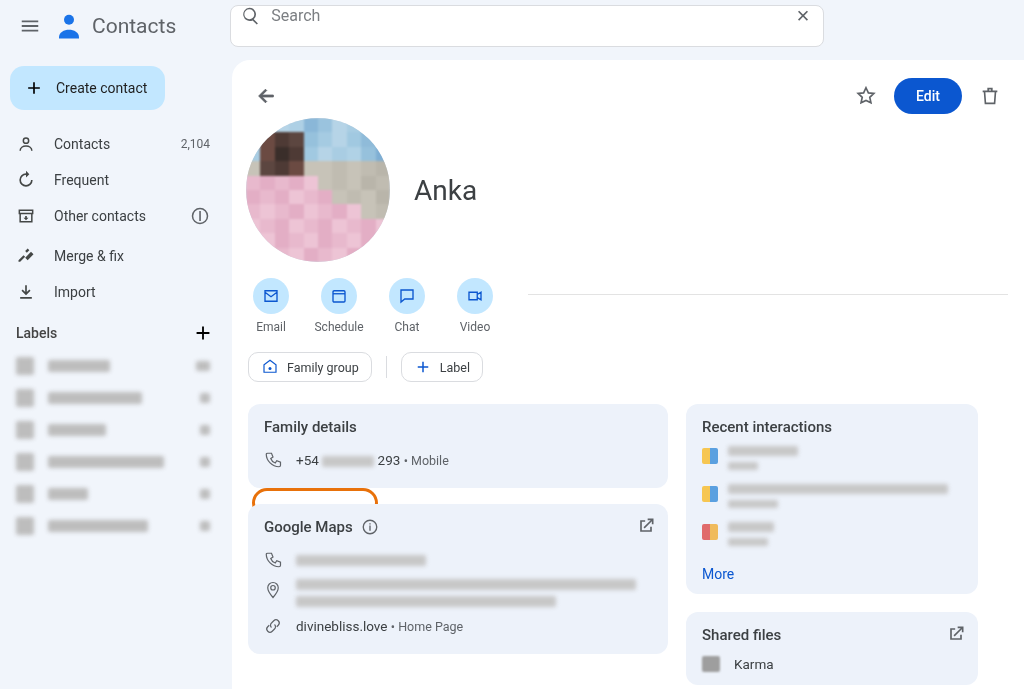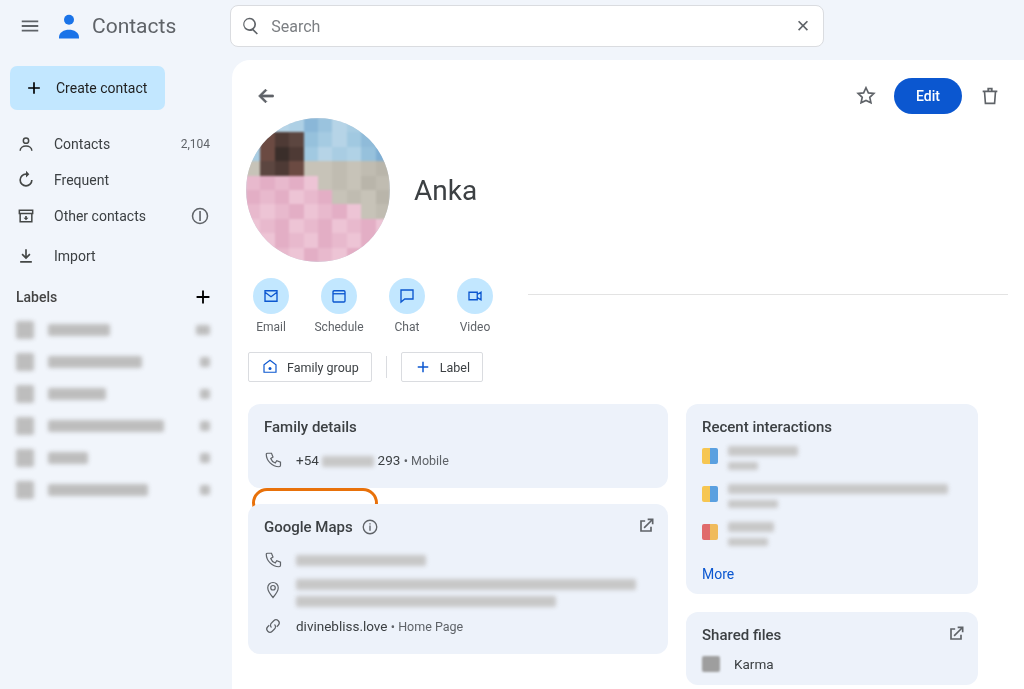--- a/index.html
+++ b/index.html
@@ -6,29 +6,29 @@
   body { background: #f1f5fb; width: 1024px; height: 689px; overflow: hidden; font-size: 14px; color: #3c4043; }
 
   
   .header { display: flex; align-items: center; height: 52px; padding: 0 12px 0 10px; }
   .menu-btn { width: 40px; height: 40px; display:flex; align-items:center; justify-content:center; border-radius: 50%; cursor: pointer; }
   .menu-btn svg { width: 22px; height: 22px; fill: #5f6368; }
   .logo-wrap { display:flex; align-items:center; gap: 8px; margin-left: 4px; }
   .logo-wrap svg { width: 30px; height: 30px; fill: #1a73e8; }
   .app-name { font-size: 21px; color: #5f6368; }
   .search-wrap { flex: 1; margin-left: 54px; }
-  .search-box { background:#fff; border:1px solid #dadce0; border-radius: 8px; height: 42px; width: 594px; display:flex; align-items:center; padding: 0 10px; }
+  .search-box { background:#fff; border:1px solid #dadce0; border-radius: 8px; height: 42px; width: 594px; display:flex; align-items:flex-start; padding: 0 10px; }
   .search-box svg { width: 20px; height: 20px; fill:#5f6368; }
   .search-box input { flex:1; border:none; outline:none; font-size:16px; margin: 0 10px; color:#5f6368; }
   .search-box input::placeholder { color:#7c7f83; }
   .close-x { cursor:pointer; }
 
   
   .sidebar { position:absolute; top:52px; left:0; width:232px; height: calc(100% - 52px); padding: 14px 8px 0 10px; }
-  .create-btn { background:#c2e7ff; border:none; border-radius: 7px; height: 44px; padding: 0 18px 0 14px; display:flex; align-items:center; gap: 12px; font-size:14px; color:#1f1f1f; cursor:pointer; }
+  .create-btn { background:#c2e7ff; border:none; border-radius: 14px; height: 44px; padding: 0 18px 0 14px; display:flex; align-items:center; gap: 12px; font-size:14px; color:#1f1f1f; cursor:pointer; }
   .create-btn svg { width:20px; height:20px; }
   .nav { margin-top: 16px; }
   .nav-item { display:flex; align-items:center; gap: 18px; height: 36px; padding: 0 14px 0 6px; border-radius: 24px; cursor:pointer; color:#3c4043; }
   .nav-item svg { width: 20px; height: 20px; fill:#444746; flex-shrink:0; }
   .nav-item .count { margin-left:auto; font-size: 12px; color:#5f6368; }
   .nav-item .info-right { margin-left:auto; }
   .section-heading { font-size: 14px; color:#444; padding: 16px 6px 8px; font-weight:500; }
   .labels-heading-row { display:flex; align-items:center; justify-content:space-between; padding: 12px 10px 6px 6px; font-weight:500; color:#444;}
   .labels-heading-row svg { width:22px; height:22px; cursor:pointer; }
   .label-item { display:flex; align-items:center; gap: 14px; height: 32px; padding: 0 14px 0 6px; border-radius: 18px; cursor:pointer; }
@@ -49,21 +49,21 @@
   .contact-name { font-size: 28px; color:#3c4043; }
 
   .quick-row { display:flex; align-items:flex-end; gap: 22px; margin-top: 16px; }
   .quick-col { display:flex; flex-direction:column; align-items:center; gap: 6px; width: 46px; }
   .quick-circle { width: 36px; height: 36px; border-radius:50%; background:#c2e7ff; display:flex; align-items:center; justify-content:center; cursor:pointer; }
   .quick-circle svg { width:18px; height:18px; fill:#0b57d0; }
   .quick-label { font-size: 12px; color:#5f6368; }
   .hr-line { flex:1; border-top:1px solid #e3e3e3; height:1px; margin-left: 8px; align-self: center; transform: translateY(-12px); }
 
   .chip-row { display:flex; gap: 14px; align-items:center; margin-top: 18px; }
-  .chip { border:1px solid #dadce0; border-radius: 2px; height: 30px; padding: 0 12px; display:flex; align-items:center; gap:8px; font-size:12.5px; cursor:pointer; }
+  .chip { border:1px solid #dadce0; border-radius: 10px; height: 30px; padding: 0 12px; display:flex; align-items:center; gap:8px; font-size:12.5px; cursor:pointer; }
   .chip svg { width:18px; height:18px; }
   .chip-sep { width:1px; height:22px; background:#dadce0; }
 
   .cards-row { display:flex; gap: 18px; margin-top: 22px; align-items:flex-start; }
   .left-col { width: 420px; display:flex; flex-direction:column; gap: 16px; }
   .right-col { width: 292px; display:flex; flex-direction:column; gap: 18px; }
 
   .card { background:#edf2fa; border-radius: 12px; padding: 14px 16px 14px 16px; position:relative; }
   .card-title { font-size: 15px; font-weight:500; color:#3c4043; margin-bottom: 10px; }
   .detail-row { display:flex; align-items:center; gap: 14px; padding: 5px 0; font-size: 13.5px; color:#3c4043; }
@@ -142,20 +142,26 @@
         </svg>
       <span>Other contacts</span>
       <svg class="info-right" viewBox="0 0 24 24">
           <circle cx="12" cy="12" r="9" fill="none" stroke="#5f6368" stroke-width="1.8"></circle>
           <path d="M12 10h0.1v7H12zM12 7h0.1v1.5H12z" stroke="#5f6368" stroke-width="1.8"></path>
         </svg>
     </div>
   </div>
 
   <div class="nav" style="margin-top:4px;">
+    <div class="nav-item">
+      <svg viewBox="0 0 24 24">
+          <path d="M3 17l6-6 2 2-6 6H3zM14 3l2 2-3 3-2-2zM18 7l3 3-7 7-3-3z"></path>
+        </svg>
+      <span>Merge &amp; fix</span>
+    </div>
     <div class="nav-item">
       <svg viewBox="0 0 24 24">
           <path d="M11 4h2v8l3-3 1.4 1.4L12 15.8 6.6 10.4 8 9l3 3zM5 18h14v2H5z"></path>
         </svg>
       <span>Import</span>
     </div>
   </div>
 
   <div class="labels-heading-row">
     <span>Labels</span>

